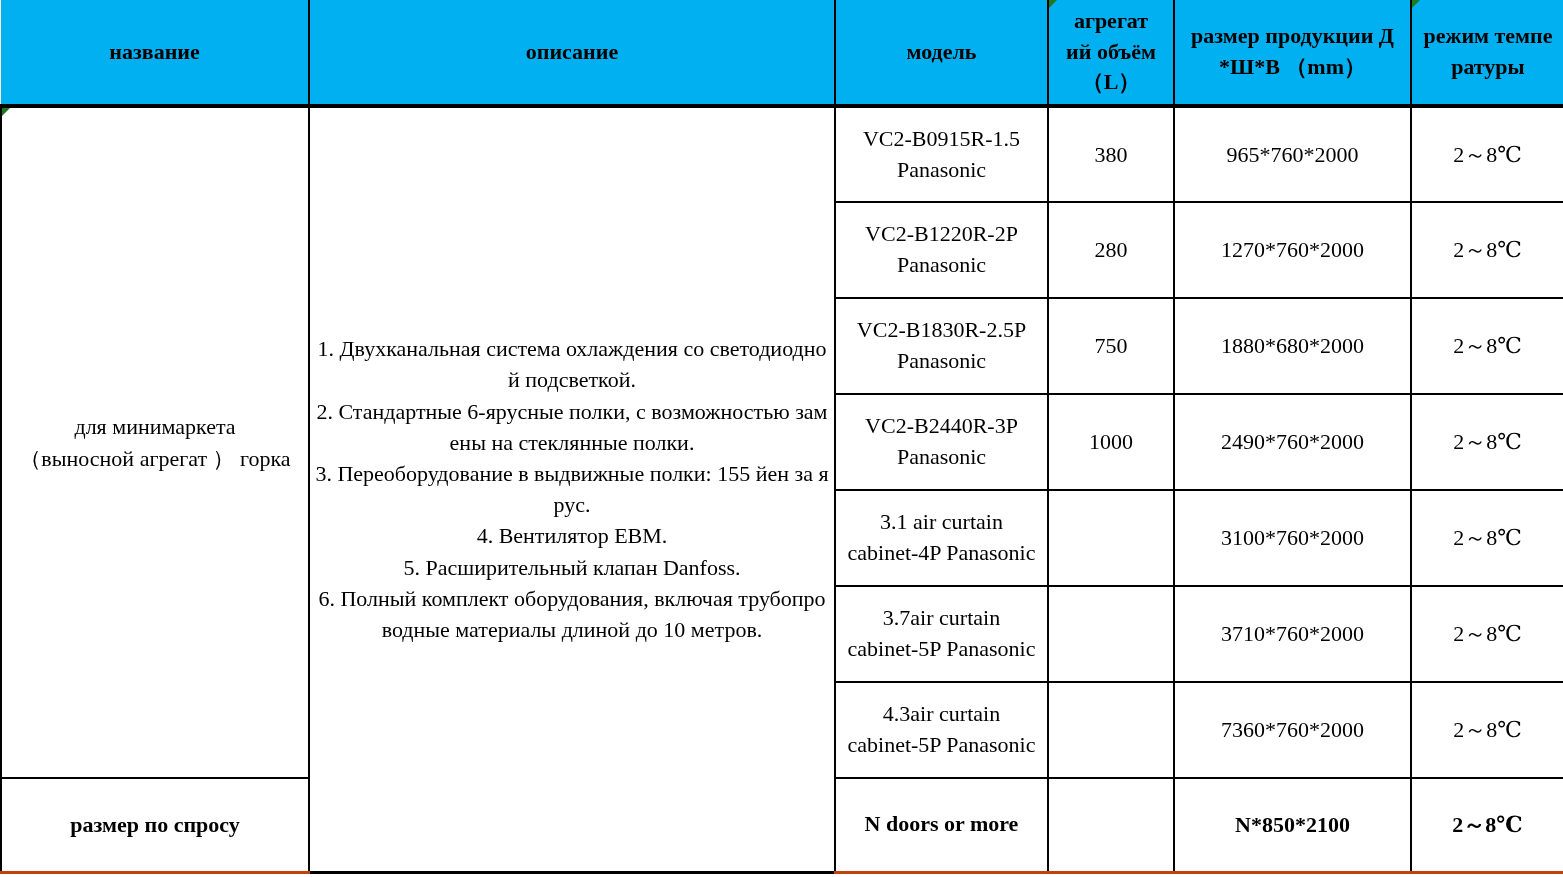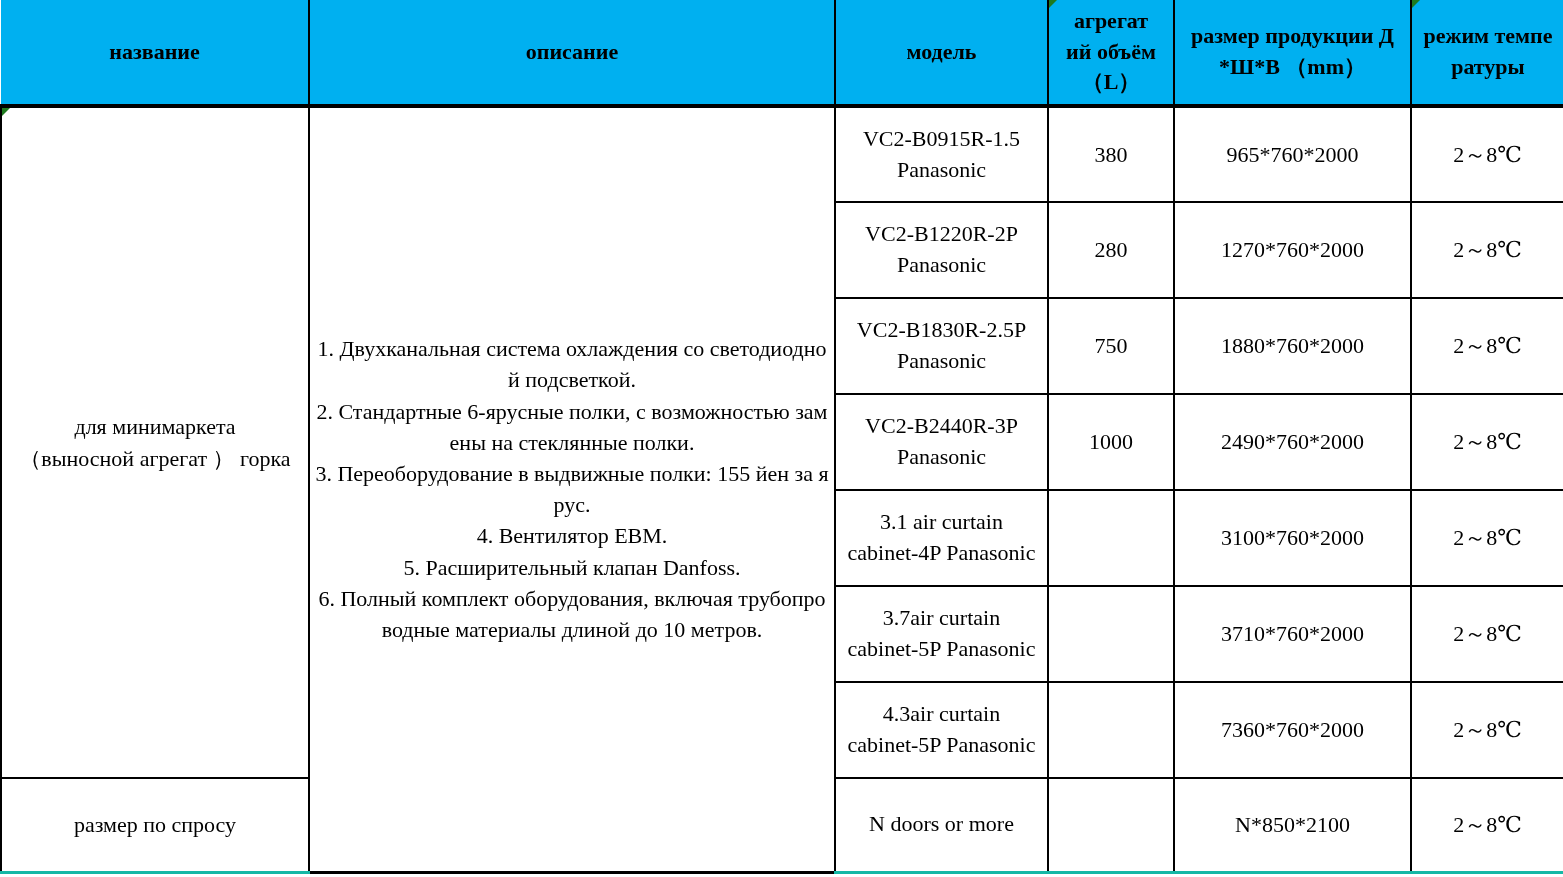--- a/index.html
+++ b/index.html
@@ -30,21 +30,21 @@
     line-height: 1.4;
     border-top: none;
     border-bottom: 4px solid #000;
     position: relative;
   }
   thead th:first-child { border-left: none; text-align: center; }
   thead th:last-child  { border-right: none; }
   tbody tr { height: 96px; }
   tbody tr.last-row { height: 94px; }
   tbody td { font-size: 22px; background: #ffffff; }
-  tbody tr.last-row td { border-bottom: 3px solid #14b8a6; }
+  tbody tr.last-row td { border-bottom: 3px solid #c2410c; font-weight: bold; }
   .prewrap { white-space: pre-line; }
   td.name-cell {
     line-height: 1.42;
     position: relative;
     margin-left: 35px;
   }
   td.desc-cell {
     text-align: center;
     padding: 0 5px;
     line-height: 1.42;
@@ -121,21 +121,21 @@
     </tr>
     <tr>
       <td class="model-cell">VC2-B1220R-2P Panasonic</td>
       <td class="vol-cell">280</td>
       <td class="size-cell">1270*760*2000</td>
       <td class="temp-cell">2～8℃</td>
     </tr>
     <tr>
       <td class="model-cell">VC2-B1830R-2.5P Panasonic</td>
       <td class="vol-cell">750</td>
-      <td class="size-cell">1880*760*2000</td>
+      <td class="size-cell">1880*680*2000</td>
       <td class="temp-cell">2～8℃</td>
     </tr>
     <tr>
       <td class="model-cell">VC2-B2440R-3P Panasonic</td>
       <td class="vol-cell">1000</td>
       <td class="size-cell">2490*760*2000</td>
       <td class="temp-cell">2～8℃</td>
     </tr>
     <tr>
       <td class="model-cell">3.1 air curtain cabinet-4P Panasonic</td>

